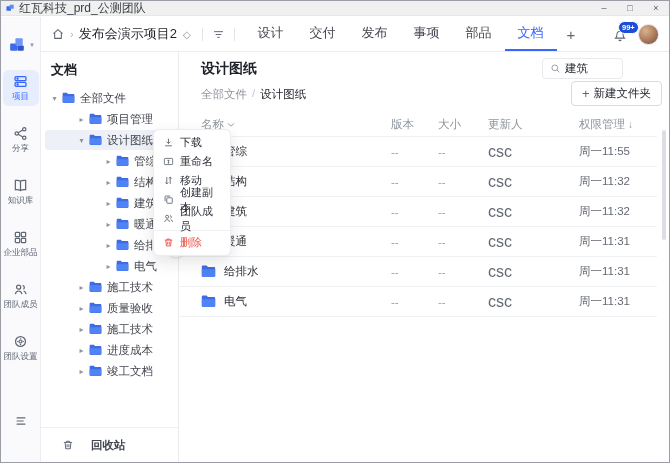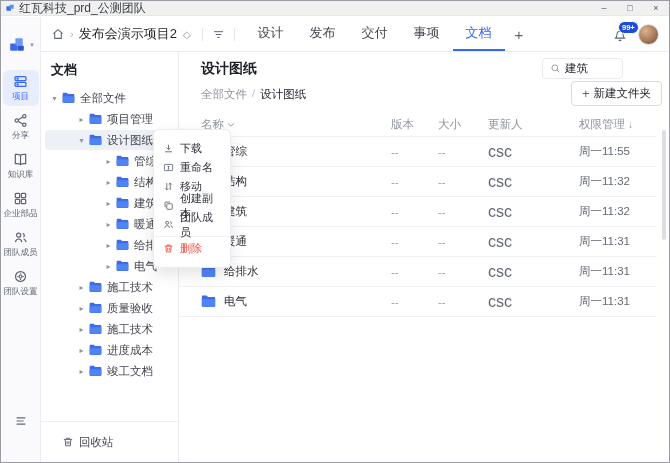--- a/index.html
+++ b/index.html
@@ -14,21 +14,21 @@
   .win-ctl span { width:26px; text-align:center; font-size:9px; line-height:14px; color:#55585e; }
 
   
   .bodyrow { position:absolute; top:16px; left:0; right:0; bottom:0; display:flex; }
 
   
   .rail { width:40px; background:#fafafc; border-right:1px solid #ededf0; display:flex; flex-direction:column; align-items:center; position:relative; flex:0 0 auto; }
   .logo-wrap { margin-top:17px; display:flex; align-items:center; gap:2px; }
   .logo { width:21px; height:21px; }
   .logo-caret { font-size:7px; color:#8f959e; }
-  .rail-items { margin-top:15px; display:flex; flex-direction:column; gap:3px; }
+  .rail-items { margin-top:15px; display:flex; flex-direction:column; gap:16px; }
   .rail-item { width:36px; padding:4px 0 3px; border-radius:6px; display:flex; flex-direction:column; align-items:center; gap:2px; color:#5f6673; }
   .rail-item .icn svg { width:15px; height:15px; display:block; }
   .rail-item .rlabel { font-size:8.5px; white-space:nowrap; }
   .rail-item.active { background:#e7edfc; color:#3666ff; }
   .rail-bottom { position:absolute; bottom:34px; left:0; right:0; display:flex; justify-content:center; color:#5f6673; }
   .rail-bottom svg { width:14px; height:14px; }
 
   .rightcol { flex:1; display:flex; flex-direction:column; min-width:0; }
 
   
@@ -55,21 +55,21 @@
   
   .treepanel { width:138px; border-right:1px solid #ececee; position:relative; background:#fff; flex:0 0 auto; }
   .tree-header { font-size:13px; font-weight:bold; color:#1f2329; padding:9px 0 9px 10px; }
   .trow { height:20px; margin:0 4px 1px; border-radius:4px; display:flex; align-items:center; font-size:11.5px; color:#42464e; }
   .trow.selected { background:#edf0f7; }
   .caret { width:11px; font-size:8px; color:#8f959e; text-align:center; flex:0 0 auto; }
   .trow .icn svg { width:13px; height:12px; display:block; margin:0 5px 0 2px; }
   .tlabel { white-space:nowrap; }
   .tacts { margin-left:auto; display:flex; gap:7px; padding-right:7px; color:#5f6673; }
   .tacts span { font-size:11px; line-height:1; }
-  .recycle { position:absolute; bottom:0; left:0; right:0; height:41px; border-top:1px solid #efeff2; display:flex; align-items:center; padding-left:21px; gap:5px; font-size:11.5px; color:#42464e; }
+  .recycle { position:absolute; bottom:0; left:0; right:0; height:35px; border-top:1px solid #efeff2; display:flex; align-items:center; padding-left:21px; gap:17px; font-size:11.5px; color:#42464e;font-weight:bold; }
   .recycle .icn svg { width:12px; height:12px; display:block; color:#5f6673; }
 
   
   .collapse-handle { position:absolute; left:167px; top:241px; width:16px; height:16px; border-radius:50%; background:#fff; border:1px solid #e7e8ec; box-shadow:0 1px 3px rgba(0,0,0,.08); color:#8f959e; font-size:9px; display:flex; align-items:center; justify-content:center; z-index:20; }
 
   
   .main { flex:1; position:relative; background:#fff; min-width:0; }
   .page-title { position:absolute; left:22px; top:8px; font-size:14px; font-weight:bold; color:#1f2329; }
   .searchbox { position:absolute; right:46px; top:6px; height:21px; display:flex; align-items:center; gap:4px; border:1px solid #e8eaee; border-radius:4px; padding:0 7px; }
   .searchbox .icn svg { width:11px; height:11px; display:block; }
@@ -90,21 +90,21 @@
   .tbody { position:absolute; left:0; right:12px; top:84px; border-top:1px solid #f0f1f3; }
   .frow { height:30px; display:grid; grid-template-columns:190px 47px 50px 91px 1fr; padding-left:22px; align-items:center; border-bottom:1px solid #f0f1f3; font-size:11.5px; }
   .frow .namecell { display:flex; align-items:center; gap:8px; color:#2b2f36; }
   .frow .namecell .icn svg { width:15px; height:13px; display:block; }
   .frow .meta { color:#9aa0a8; }
   .frow .updater { color:#646a73; font-size:16px; }
   .frow .time { color:#646a73; }
   .scrollthumb { position:absolute; right:3px; top:78px; width:4px; height:110px; border-radius:2px; background:#dcdee2; }
 
   
-  .ctxmenu { position:absolute; left:152px; top:128px; width:78px; background:#fff; border:1px solid #ececf0; border-radius:6px; box-shadow:0 6px 16px rgba(31,35,41,.12); padding:9px 0; z-index:50; }
+  .ctxmenu { position:absolute; left:152px; top:128px; width:78px; background:#fff; border:1px solid #ececf0; border-radius:6px; box-shadow:0 6px 16px rgba(31,35,41,.12); padding:3px 0; z-index:50; }
   .mitem { height:19px; display:flex; align-items:center; gap:6px; padding:0 9px; font-size:11px; color:#2a2e36; }
   .mitem .icn svg { width:11px; height:11px; display:block; color:#5f6673; }
   .mitem.danger { color:#f0483e; }
   .mitem.danger .icn svg { color:#f0483e; }
   .mdivider { height:1px; background:#f0f0f2; margin:2px 0; }
 </style>
 </head>
 <body>
 
 <div class="window">
@@ -215,23 +215,24 @@
         <span class="fav-ic">◇</span>
         <span class="vdiv"></span>
         <span class="icn filter-ic">
             <svg viewBox="0 0 16 16" fill="none" stroke="currentColor" stroke-width="1.2">
               <path d="M2.5 4.5h11M4.5 8h7M6.5 11.5h3"></path>
             </svg>
           </span>
         <span class="vdiv"></span>
         <div class="tabs">
             <div class="tab">设计</div>
+            <div class="tab">交付</div>
             <div class="tab">发布</div>
-            <div class="tab">交付</div>
             <div class="tab">事项</div>
+            <div class="tab">部品</div>
             <div class="tab active">文档</div>
           </div>
         <span class="tab-plus">+</span>
         <div class="nav-right">
           <span class="bell-wrap">
             <svg viewBox="0 0 16 16" fill="none" stroke="currentColor" stroke-width="1.2">
                 <path d="M8 2.5c-2.1 0-3.5 1.6-3.5 3.7 0 2.8-1 3.6-1.6 4.2h10.2c-.6-.6-1.6-1.4-1.6-4.2 0-2.1-1.4-3.7-3.5-3.7zM6.7 12.3a1.35 1.35 0 002.6 0"></path>
               </svg>
             <span class="badge">99+</span>
           </span>

